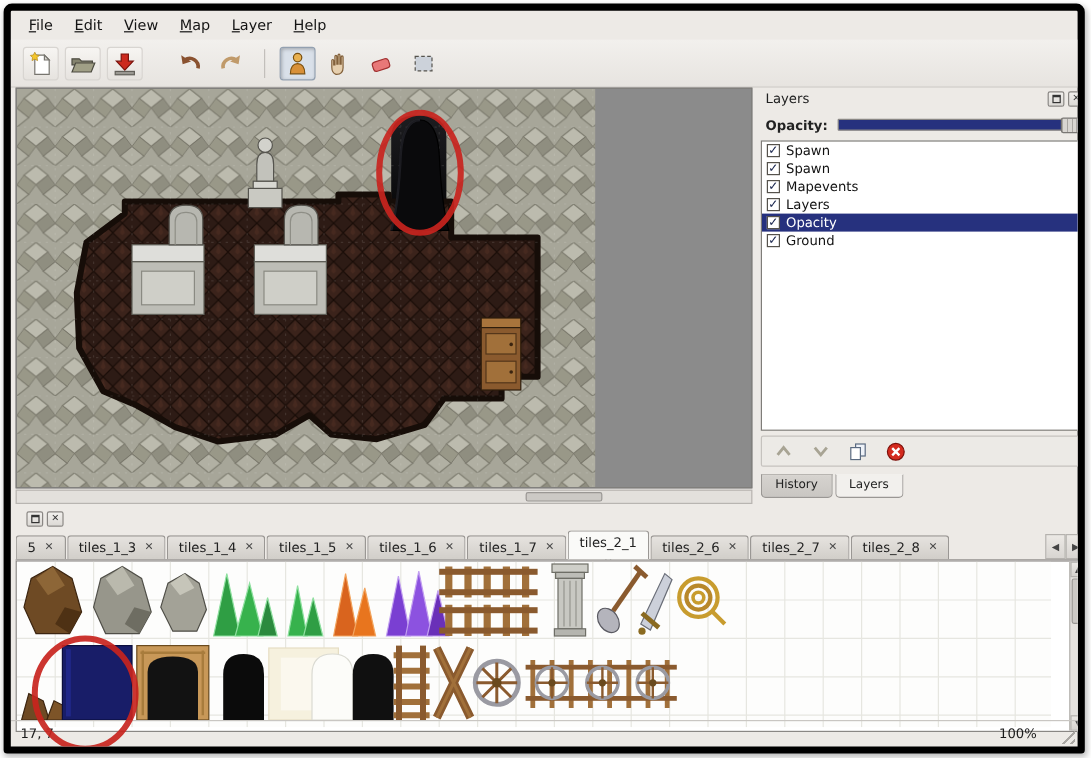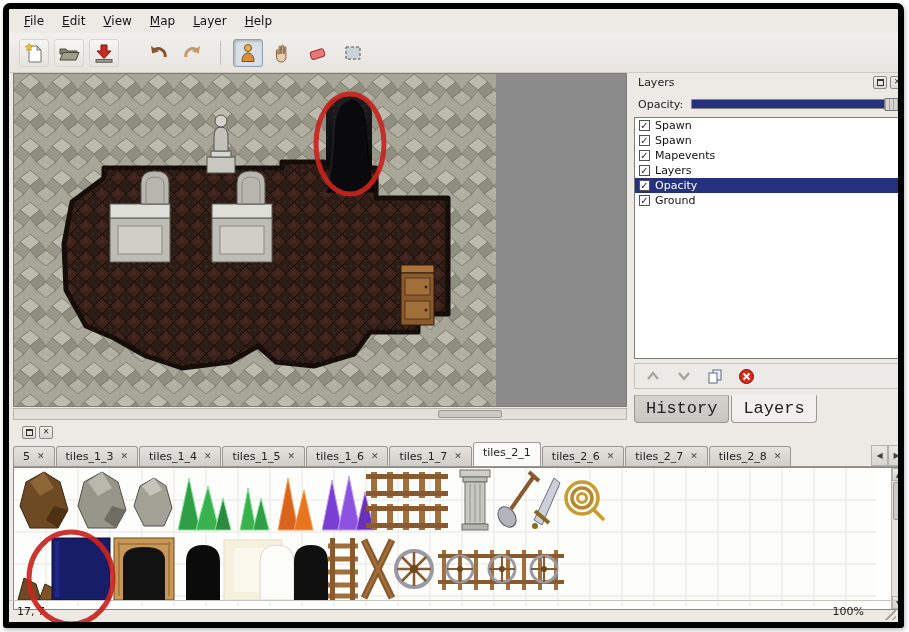--- a/index.html
+++ b/index.html
@@ -32,42 +32,42 @@
   .map-hthumb { position:absolute; left:424px; top:1px; width:64px; height:8px;
                 background:#ccc9c5; border:1px solid #9a9794; border-radius:2px; }
 
   
   .layers-panel { position:absolute; left:623px; top:64px; width:275px; height:348px; }
   .panel-title { height:18px; display:flex; align-items:center; padding:0 3px 0 6px; }
   .panel-title .t { flex:1; font-size:11px; color:#222; }
   .win-icon { width:14px; height:13px; margin-left:3px; border:1px solid #8a8784; border-radius:2px;
               background:linear-gradient(#f2f0ed,#dcd9d5); display:flex; align-items:center; justify-content:center;
               font-size:8px; color:#333; line-height:1; }
-  .opacity-row { position:absolute; left:6px; right:4px; top:22px; height:18px; display:flex; align-items:center; }
+  .opacity-row { position:absolute; left:6px; right:4px; top:22px; height:18px; display:flex; align-items:center;font-weight:bold; }
   .opacity-row .lbl { font-size:11px; color:#222; margin-right:8px; }
   .op-slider { flex:1; position:relative; height:10px; border:1px solid #8a8784; background:#26317e; border-radius:1px; }
   .op-handle { position:absolute; right:-1px; top:-2px; width:19px; height:13px; background:#d8d5d1;
                border:1px solid #7a7774; border-radius:2px;
                background-image:repeating-linear-gradient(90deg,#a8a5a1 0 1px,transparent 1px 4px); }
   .layer-list { position:absolute; left:2px; right:2px; top:44px; height:242px; background:#ffffff;
                 border:1px solid #7f7d79; overflow:hidden; }
   .layer-row { display:flex; align-items:center; height:15px; font-size:11px; color:#111; padding-left:2px; }
   .layer-row.selected { background:#26317e; color:#ffffff; }
   .cb { width:11px; height:11px; border:1px solid #55524c; background:#fff; margin:0 5px 0 2px;
         font-size:10px; line-height:9px; text-align:center; color:#14204a; flex:0 0 auto; }
   .cb .glyph { display:none; }
   .cb.checked .glyph { display:inline; }
   .layer-actions { position:absolute; left:2px; right:2px; top:290px; height:26px;
                    border:1px solid #c5c2be; border-radius:2px; display:flex; align-items:center;
                    gap:11px; padding-left:8px; background:#eceae6; }
   .layer-btn { width:20px; height:20px; display:flex; align-items:center; justify-content:center; }
   .side-tabs { position:absolute; left:2px; top:322px; display:flex; }
-  .side-tab { font-size:17px; color:#222; padding:3px 11px 4px; margin-right:2px;
+  .side-tab { font-size:10px; color:#222; padding:3px 11px 4px; margin-right:2px;
               border:1px solid #9a9794; border-top:1px solid #b8b5b1; border-radius:0 0 4px 4px;
-              background:linear-gradient(#d6d3cf,#c9c6c2);font-family:Liberation Mono, monospace; }
+              background:linear-gradient(#d6d3cf,#c9c6c2); }
   .side-tab.active { background:#f2f0ed; border-top-color:#f2f0ed; }
 
   
   .tilesets-panel { position:absolute; left:4px; top:414px; width:893px; height:188px; }
   .ts-tabbar { position:absolute; left:0; right:0; top:16px; height:28px; display:flex; align-items:flex-end;
                padding-right:40px; border-bottom:1px solid #9a9794; overflow:hidden; }
   .ts-tab { flex:0 0 auto; display:flex; align-items:center; gap:7px; font-size:11px; color:#222;
             padding:3px 9px 4px; margin-right:1px; height:20px; margin-top:5px;
             border:1px solid #9a9794; border-bottom:none; border-radius:3px 3px 0 0;
             background:linear-gradient(#e6e3df,#d1cec9); position:relative; }

